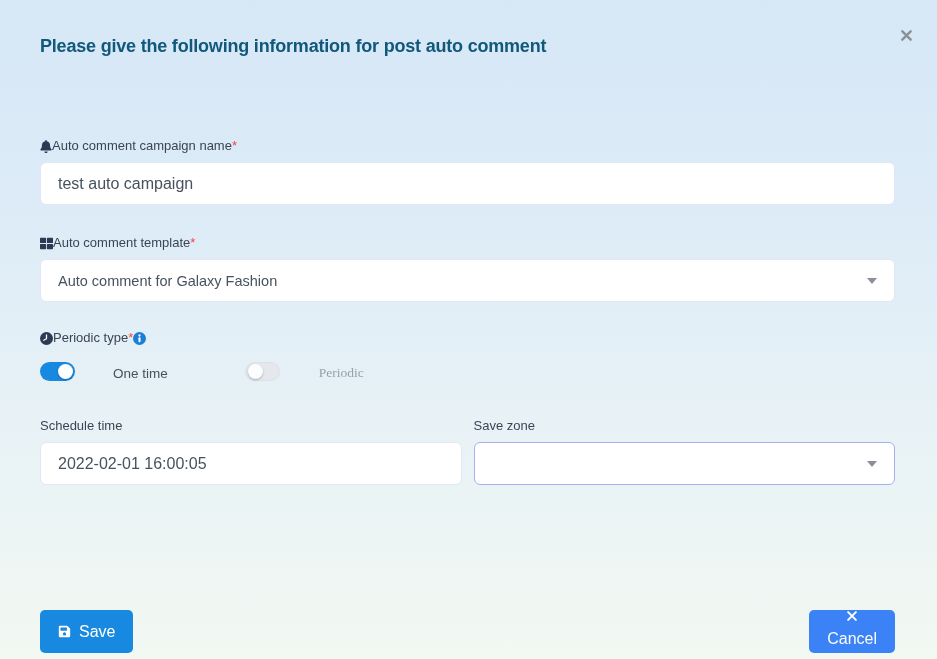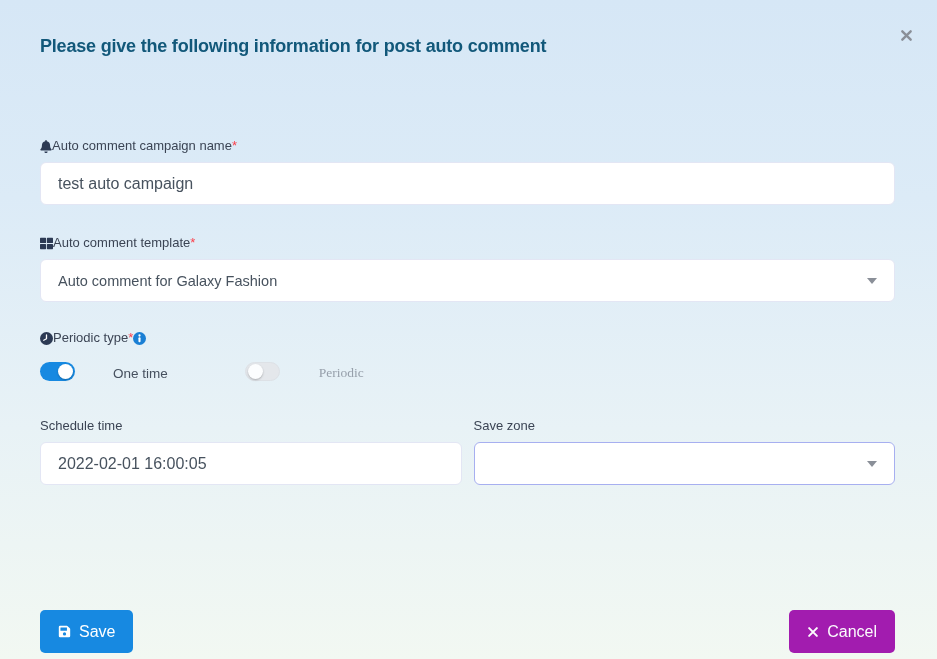--- a/index.html
+++ b/index.html
@@ -120,21 +120,21 @@
     font-family: "Liberation Sans", sans-serif;
     font-size: 16px;
     color: #ffffff;
     display: inline-flex;
     align-items: center;
     gap: 8px;
     padding: 0 18px;
     cursor: pointer;
   }
   .btn-save { background: #1789e1; }
-  .btn-cancel { background: #a21caf; color: #fbfcfd; }
+  .btn-cancel { background: #3b82f6; color: #fbfcfd; flex-direction: column; }
 </style>
 </head>
 <body>
 
 <div>
 
   <div class="modal-header">
     <div class="modal-title">Please give the following information for post auto comment</div>
     <button class="close-btn">
       <span class="icon">

